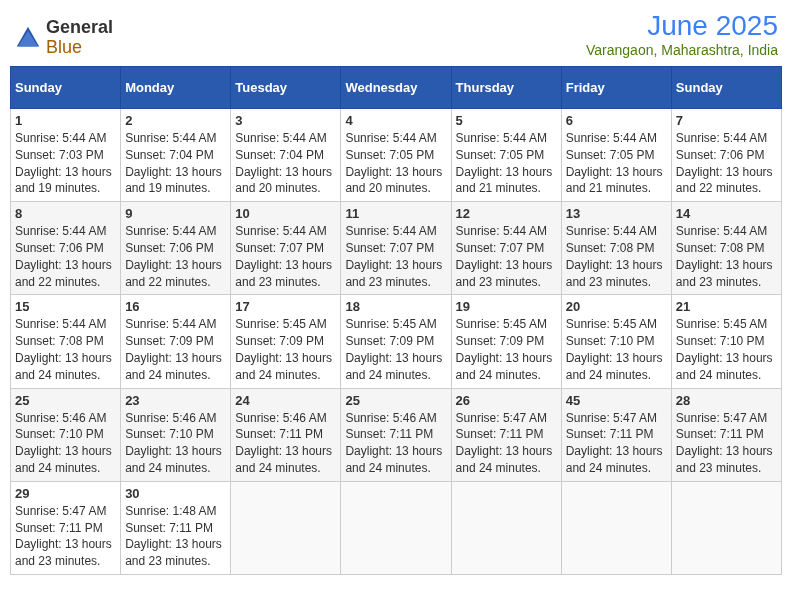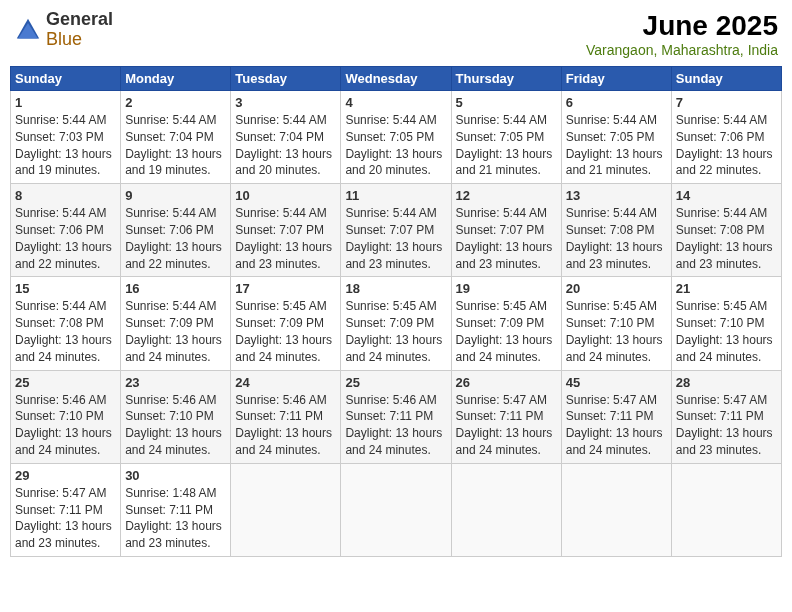--- a/index.html
+++ b/index.html
@@ -6,21 +6,21 @@
     body {
       font-family: Arial, sans-serif;
       background: #fff;
       width: 792px;
       min-height: 612px;
       padding: 10px;
     }
     .header {
       display: flex;
       justify-content: space-between;
-      align-items: flex-start;
+      align-items: flex-end;
       margin-bottom: 8px;
       padding: 0 4px;
       gap: 18px;
     }
     .logo {
       display: flex;
       align-items: center;
     }
     .logo-text {
       display: flex;
@@ -40,37 +40,37 @@
     .logo-icon {
       width: 28px;
       height: 28px;
       margin-right: 4px;
     }
     .title-block {
       text-align: right;
     }
     .month-year {
       font-size: 28px;
-      font-weight: bold;
-      color: #000000;
+      font-weight: normal;
+      color: #3b82f6;
     }
     .location {
       font-size: 14px;
       color: #4d7c0f;
     }
     .calendar {
       width: 100%;
       border-collapse: collapse;
     }
     .calendar th {
       background-color: #2a5aad;
       color: #fff;
       font-size: 13px;
       font-weight: bold;
-      padding: 4px 4px;
+      padding: 13px 4px;
       text-align: left;
       border: 1px solid #1e4a9a;
     }
     .calendar td {
       vertical-align: top;
       font-size: 10px;
       color: #333;
       padding: 4px 4px;
       border: 1px solid #ccc;
       width: calc(100% / 7);

